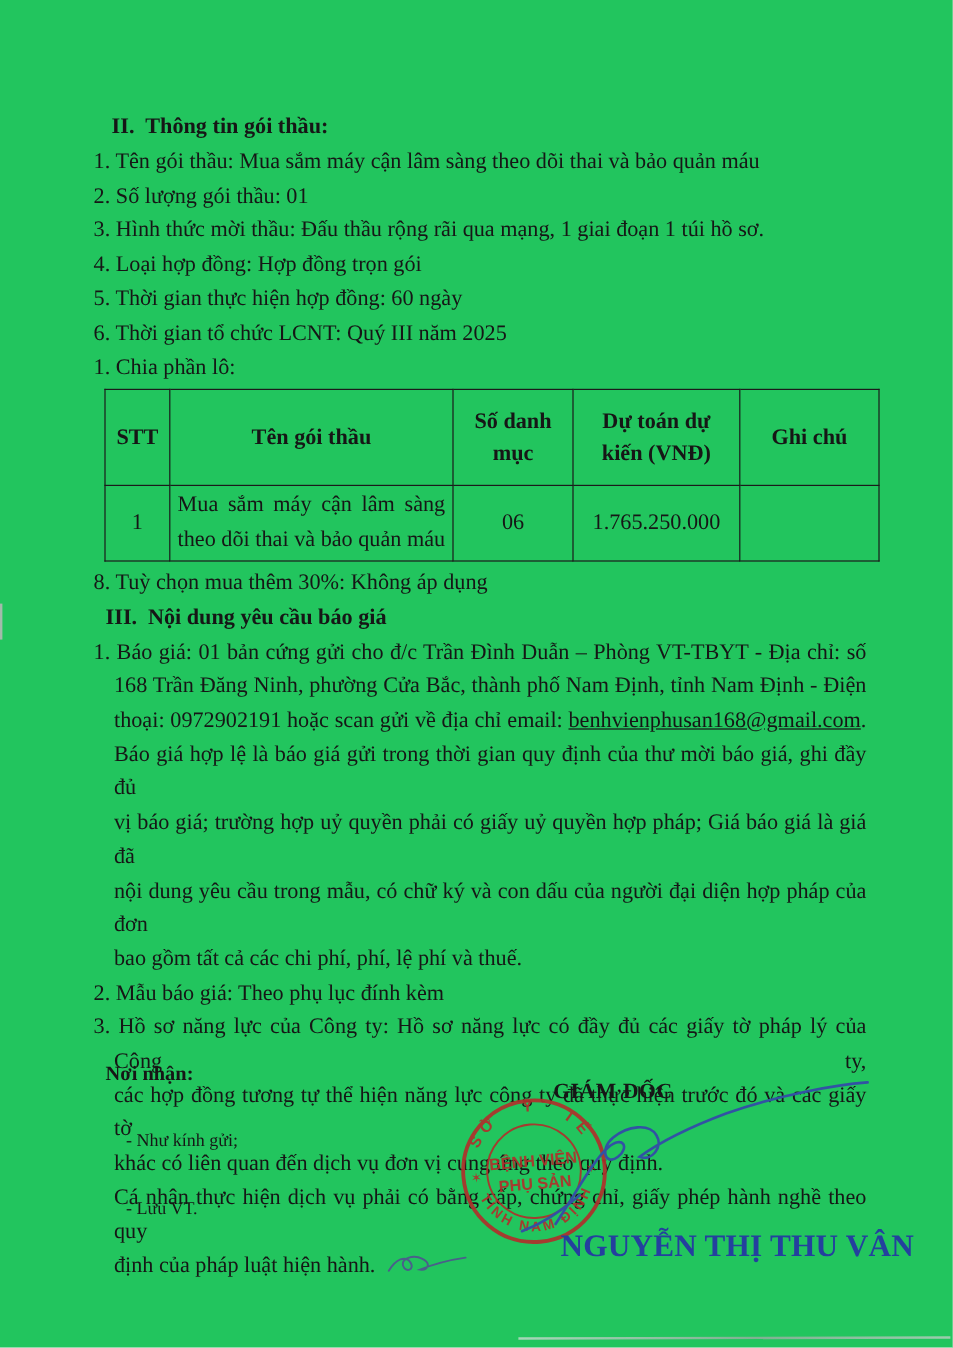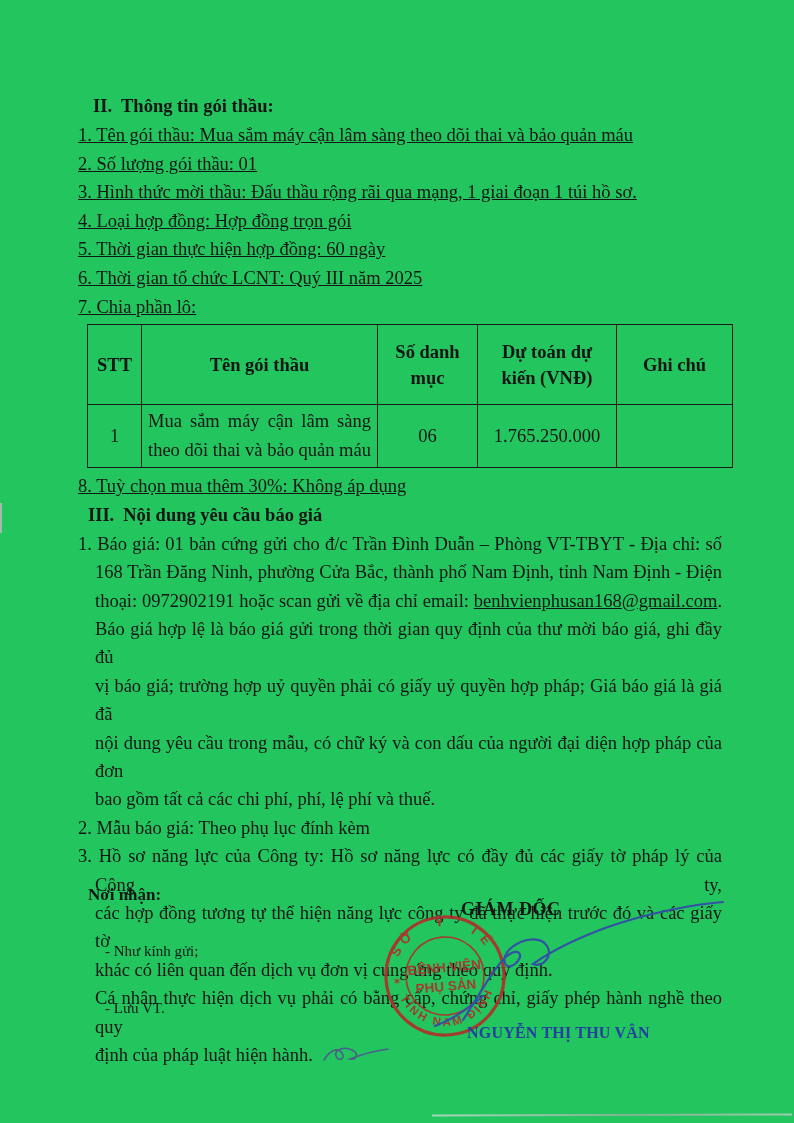--- a/index.html
+++ b/index.html
@@ -4,21 +4,21 @@
 <style>
   html,body{margin:0;padding:0;background:#e8e8e8;}
   .page{position:relative;width:794px;height:1123px;background:#22c55e;overflow:hidden;
         font-family:"Liberation Serif", serif;color:#161616;}
   .content{position:absolute;left:78px;top:92px;width:644px;font-size:18.5px;line-height:28.5px;}
 
   .s-heading{font-weight:bold;line-height:29px;}
   .s-heading .num{margin-right:9px;}
   .s2-heading{margin-left:15px;}
   .s3-heading{margin-left:10px;}
-  .s2-item{line-height:28.6px;white-space:nowrap;text-decoration:underline;}
+  .s2-item{line-height:28.6px;white-space:nowrap;}
 
   table.lots{border-collapse:collapse;margin:3px 0 4px 9px;table-layout:fixed;width:645px;}
   table.lots th, table.lots td{border:1.6px solid #1b1b1b;padding:2px 6px;vertical-align:middle;}
   table.lots th{font-weight:bold;text-align:center;line-height:26px;font-size:18.5px;}
   tr.hdr{height:80px;}
   tr.data{height:60px;}
   tr.total{height:34px;}
   td.c{text-align:center;}
   td.name-cell{text-align:justify;line-height:29px;padding:2px 9px;}
   td.total-label{font-weight:bold;padding-left:56px;}
@@ -30,21 +30,21 @@
   .line.last{text-align-last:left;}
   .line.plain{text-align:left;text-align-last:left;}
   .email{text-decoration:underline;}
 
   .noi-nhan{position:absolute;left:88px;top:885px;}
   .noi-nhan .label{font-weight:bold;font-size:17px;margin-bottom:9px;}
   .noi-nhan .itm{font-size:15px;line-height:21px;margin-left:17px;margin-top:36px;}
 
   .director-title{position:absolute;left:461px;top:899px;font-weight:bold;font-size:18px;
                   letter-spacing:0.5px;z-index:3;}
-  .signer-name{position:absolute;left:467px;top:1024px;font-weight:bold;font-size:16px;
+  .signer-name{position:absolute;left:467px;top:1024px;font-weight:bold;font-size:26px;
                color:#24409e;letter-spacing:0.2px;z-index:3;}
   .stamp-svg{position:absolute;left:382px;top:913px;z-index:2;}
   .sign-svg{position:absolute;left:395px;top:886px;z-index:4;}
   .pen-mark{display:inline-block;vertical-align:-5px;margin-left:7px;}
 
   .edge-line{position:absolute;left:0;top:503px;width:2px;height:30px;background:#b9b9b9;opacity:.85;}
   .bottom-streak{position:absolute;left:432px;top:1114px;width:360px;height:2px;opacity:.7;
                  background:linear-gradient(90deg,#dedede,#a8a8a8 55%,#cfcfcf);transform:rotate(-0.15deg);}
 </style>
 </head>
@@ -56,21 +56,21 @@
 
     <div class="s-heading s2-heading">
       <span class="num">II.</span><span>Thông tin gói thầu:</span>
     </div>
     <div class="s2-item">1. Tên gói thầu: Mua sắm máy cận lâm sàng theo dõi thai và bảo quản máu</div>
     <div class="s2-item">2. Số lượng gói thầu: 01</div>
     <div class="s2-item">3. Hình thức mời thầu: Đấu thầu rộng rãi qua mạng, 1 giai đoạn 1 túi hồ sơ.</div>
     <div class="s2-item">4. Loại hợp đồng: Hợp đồng trọn gói</div>
     <div class="s2-item">5. Thời gian thực hiện hợp đồng: 60 ngày</div>
     <div class="s2-item">6. Thời gian tổ chức LCNT: Quý III năm 2025</div>
-    <div class="s2-item">7. Chia phần lô:</div>
+    <div class="s2-item">1. Chia phần lô:</div>
 
     <table class="lots">
       <colgroup>
         <col style="width:54px">
           <col style="width:236px">
           <col style="width:100px">
         <col style="width:139px">
           <col style="width:116px">
       </colgroup>
       <tbody>

